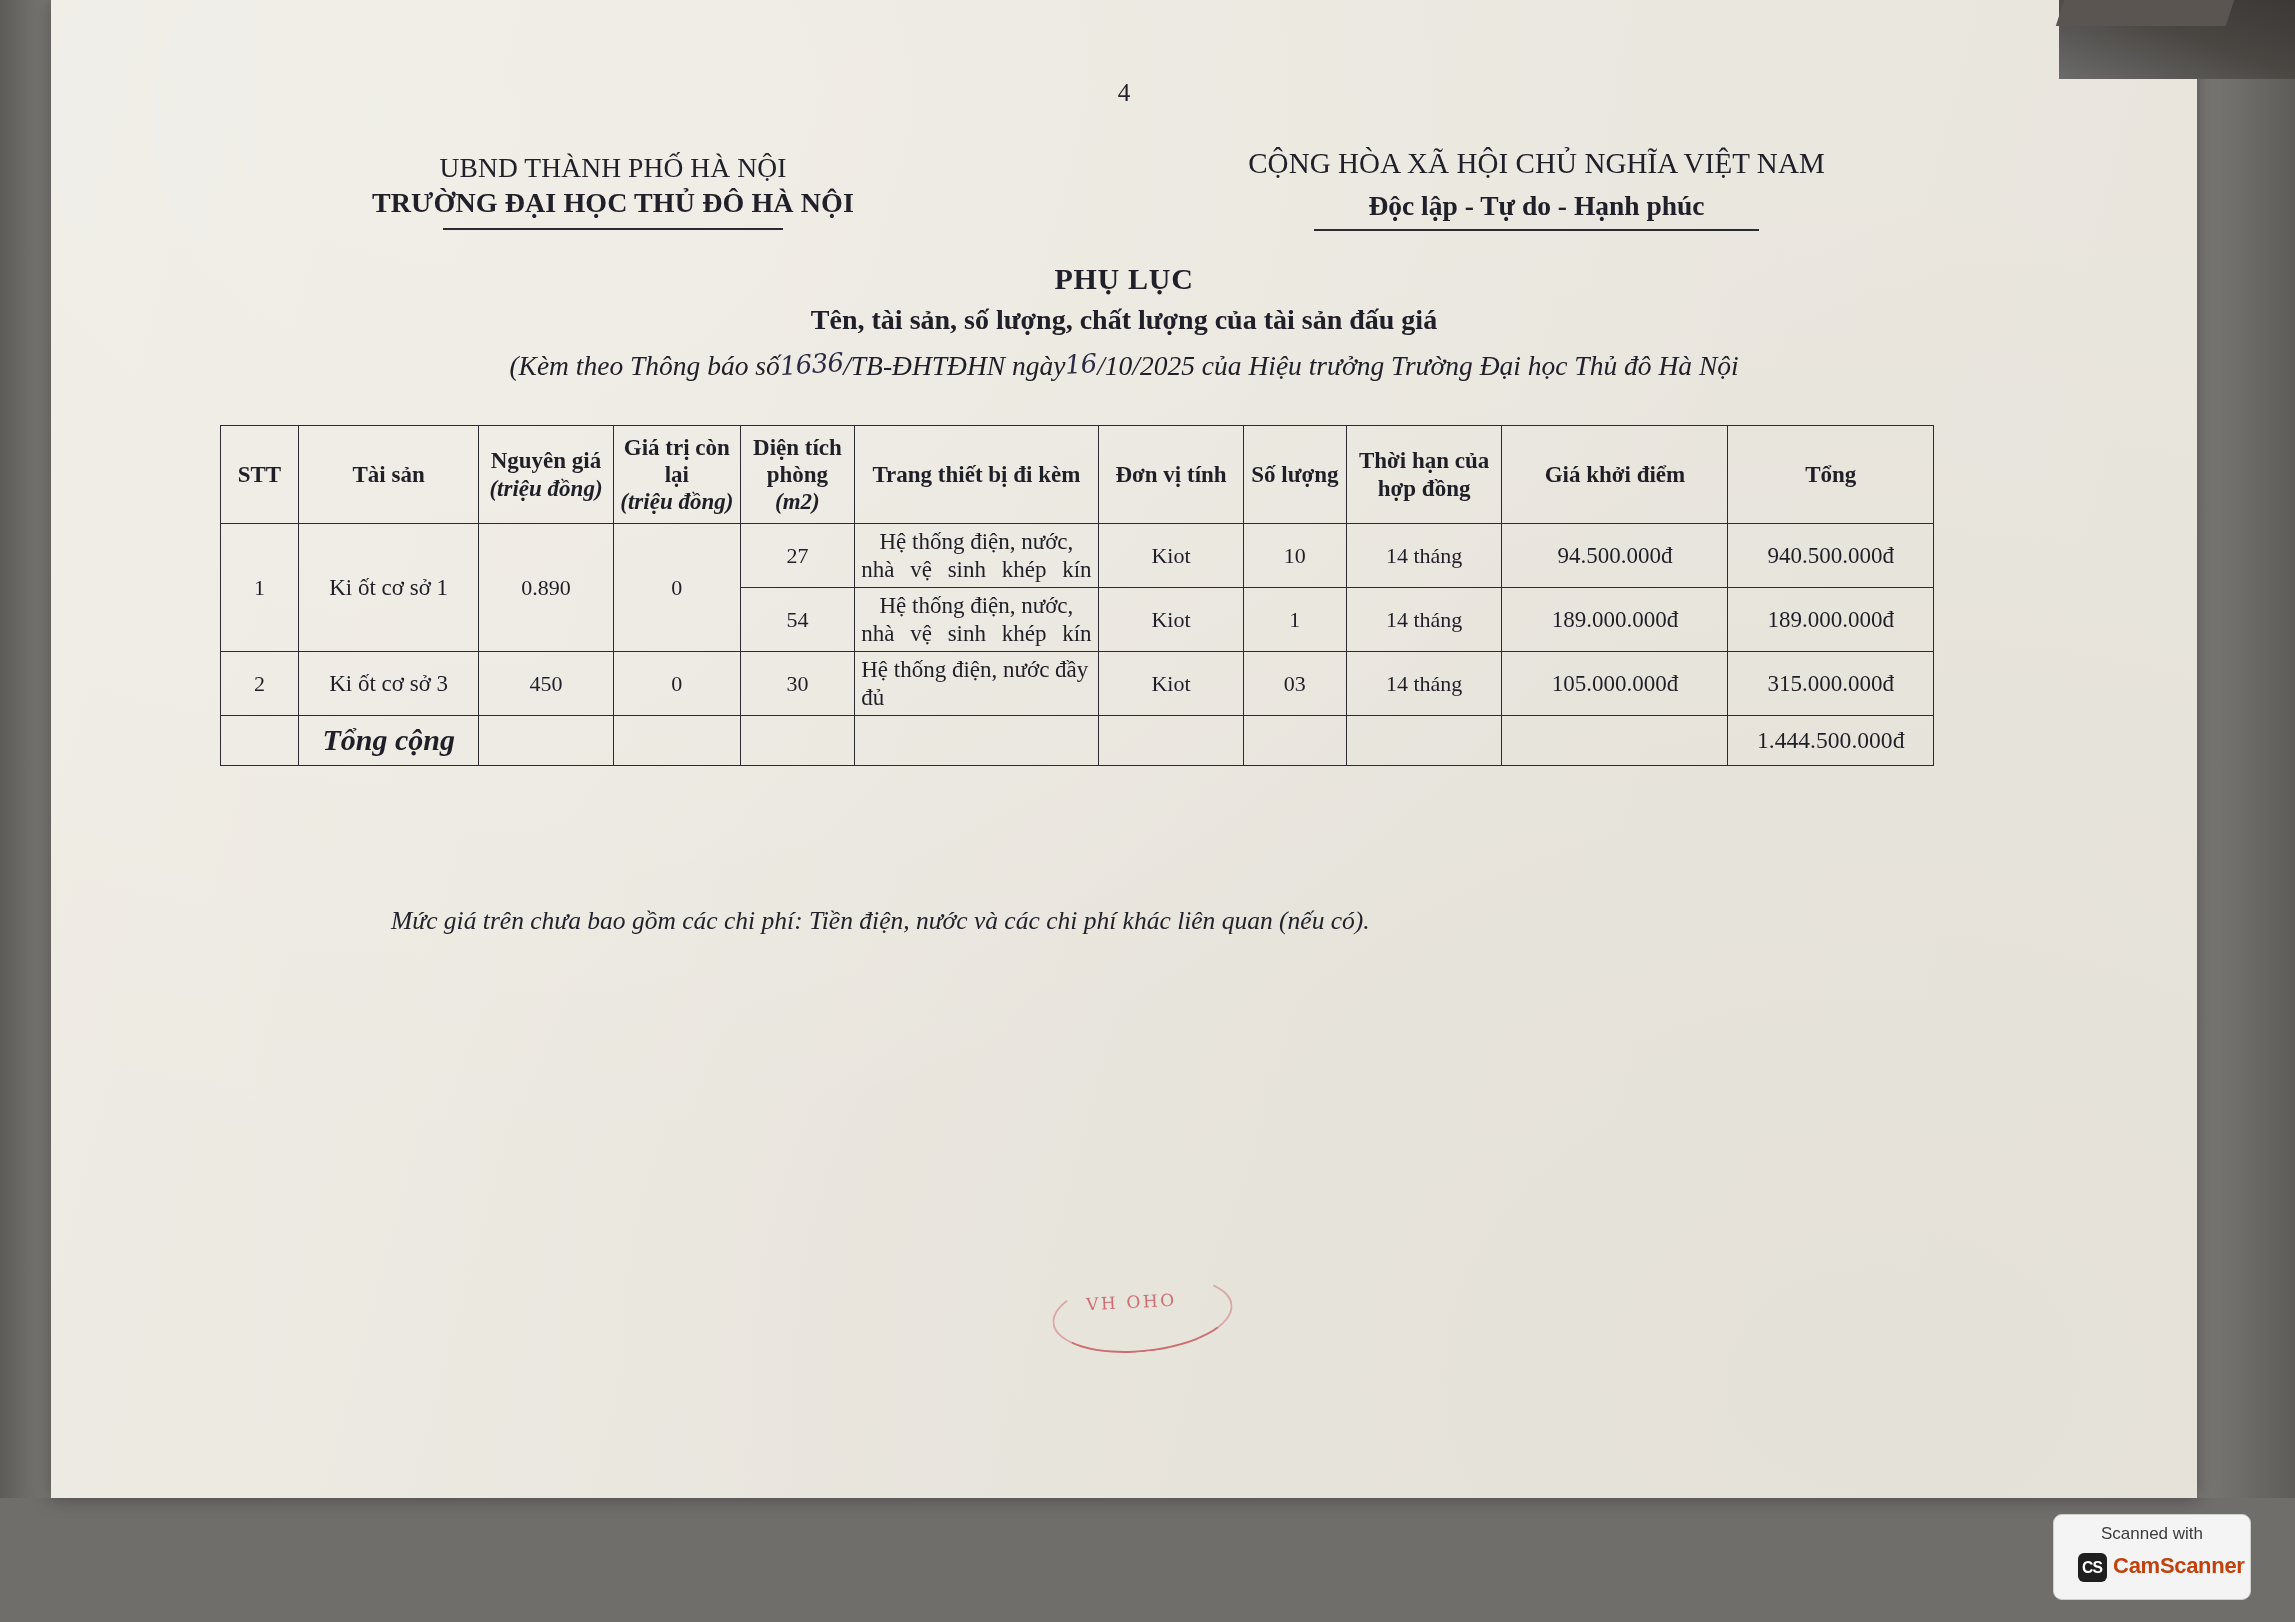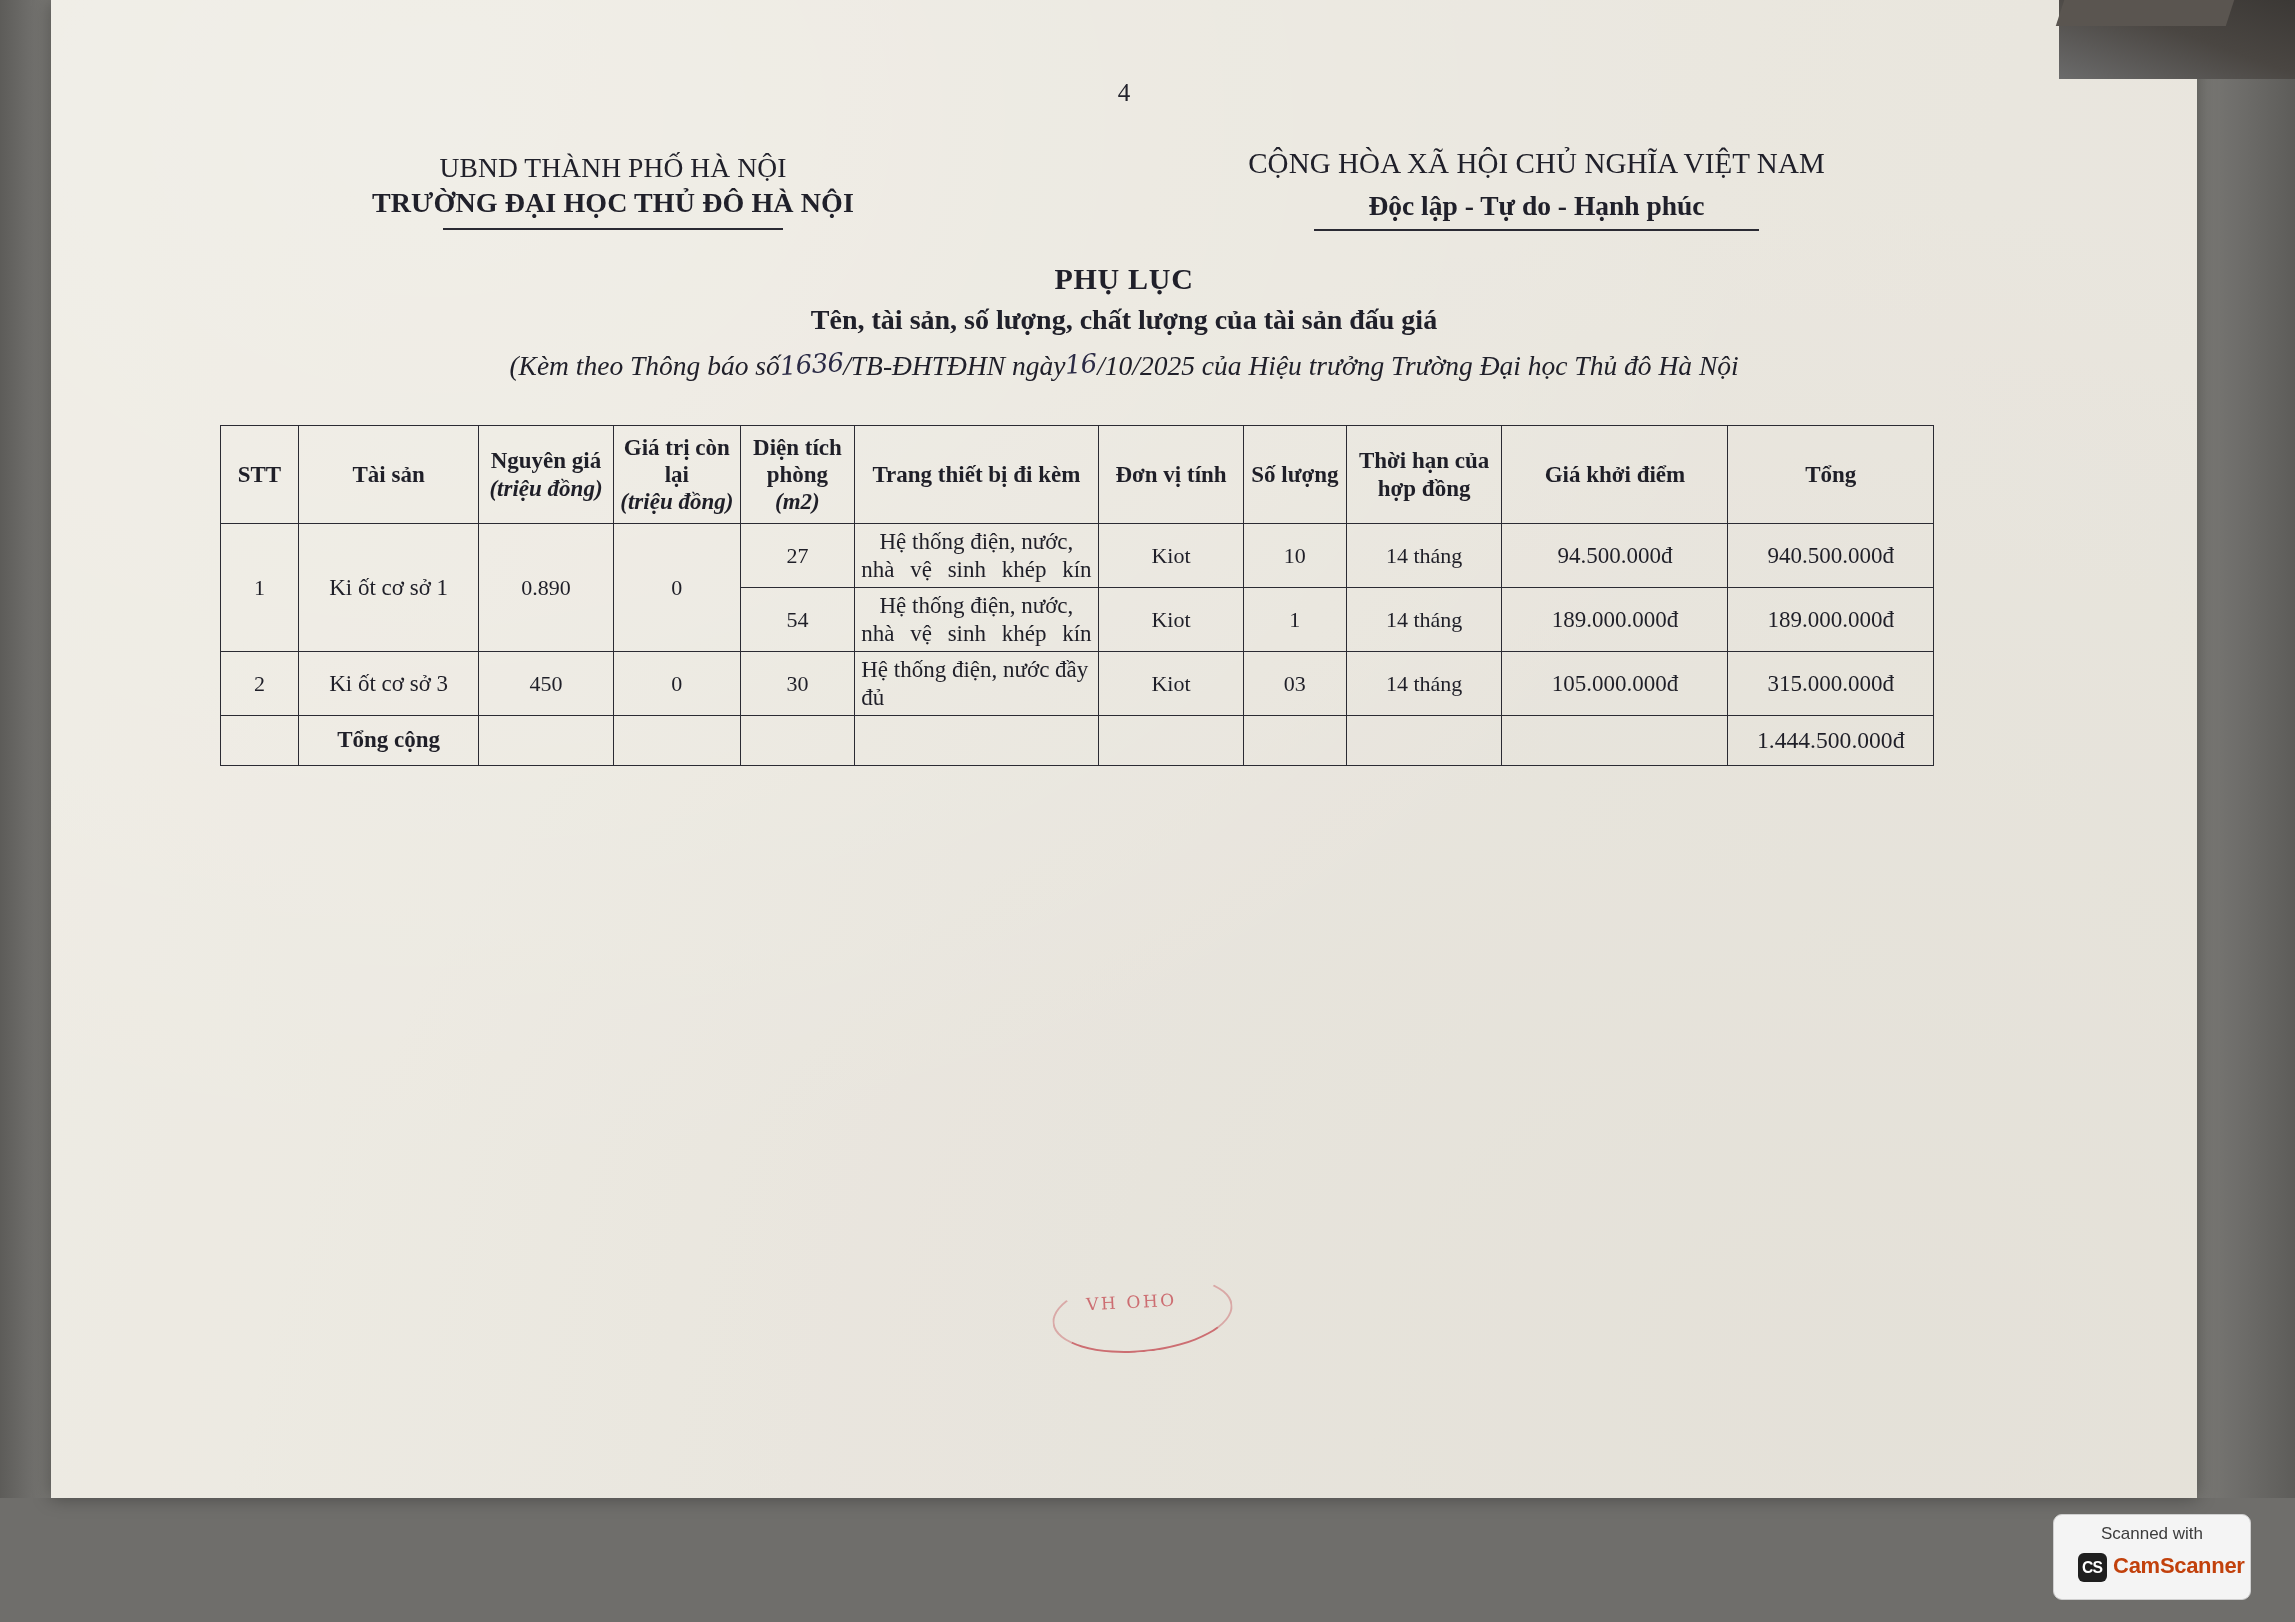--- a/index.html
+++ b/index.html
@@ -235,21 +235,22 @@
     font-size: 23px;
     white-space: nowrap;
   }
   tr.total-row td {
     height: 41px;
   }
   td.total-label {
     text-align: left;
     padding-left: 11.8px;
     font-weight: bold;
-    font-size: 23px;
+    font-size: 30px;
+    font-style: italic;
   }
   td.total-value {
     font-weight: normal;
     font-size: 23.6px;
     white-space: nowrap;
   }
 
   .note {
     position: absolute;
     left: 340px;
@@ -471,20 +472,21 @@
             <td></td>
             <td></td>
             <td></td>
             <td></td>
             <td class="total-value">1.444.500.000đ</td>
           </tr>
         </tbody>
       </table>
     </div>
 
+    <div class="note">Mức giá trên chưa bao gồm các chi phí: Tiền điện, nước và các chi phí khác liên quan (nếu có).</div>
 
     <div class="stamp">
       <div class="arc"></div>
       <div class="txt">VH  OHO</div>
     </div>
 
   </div>
 </div>
 
 <div class="corner-dark"></div>

